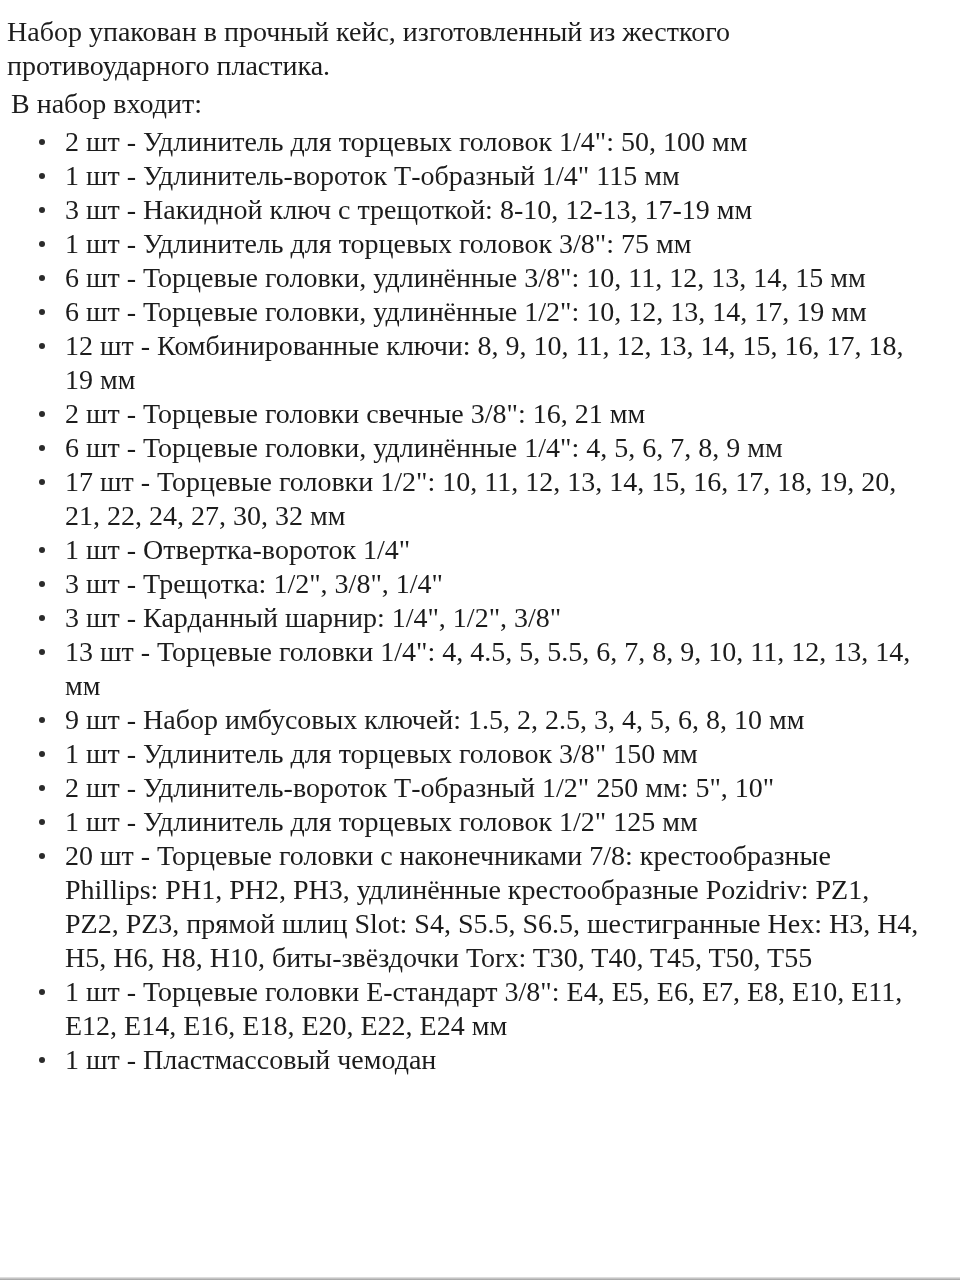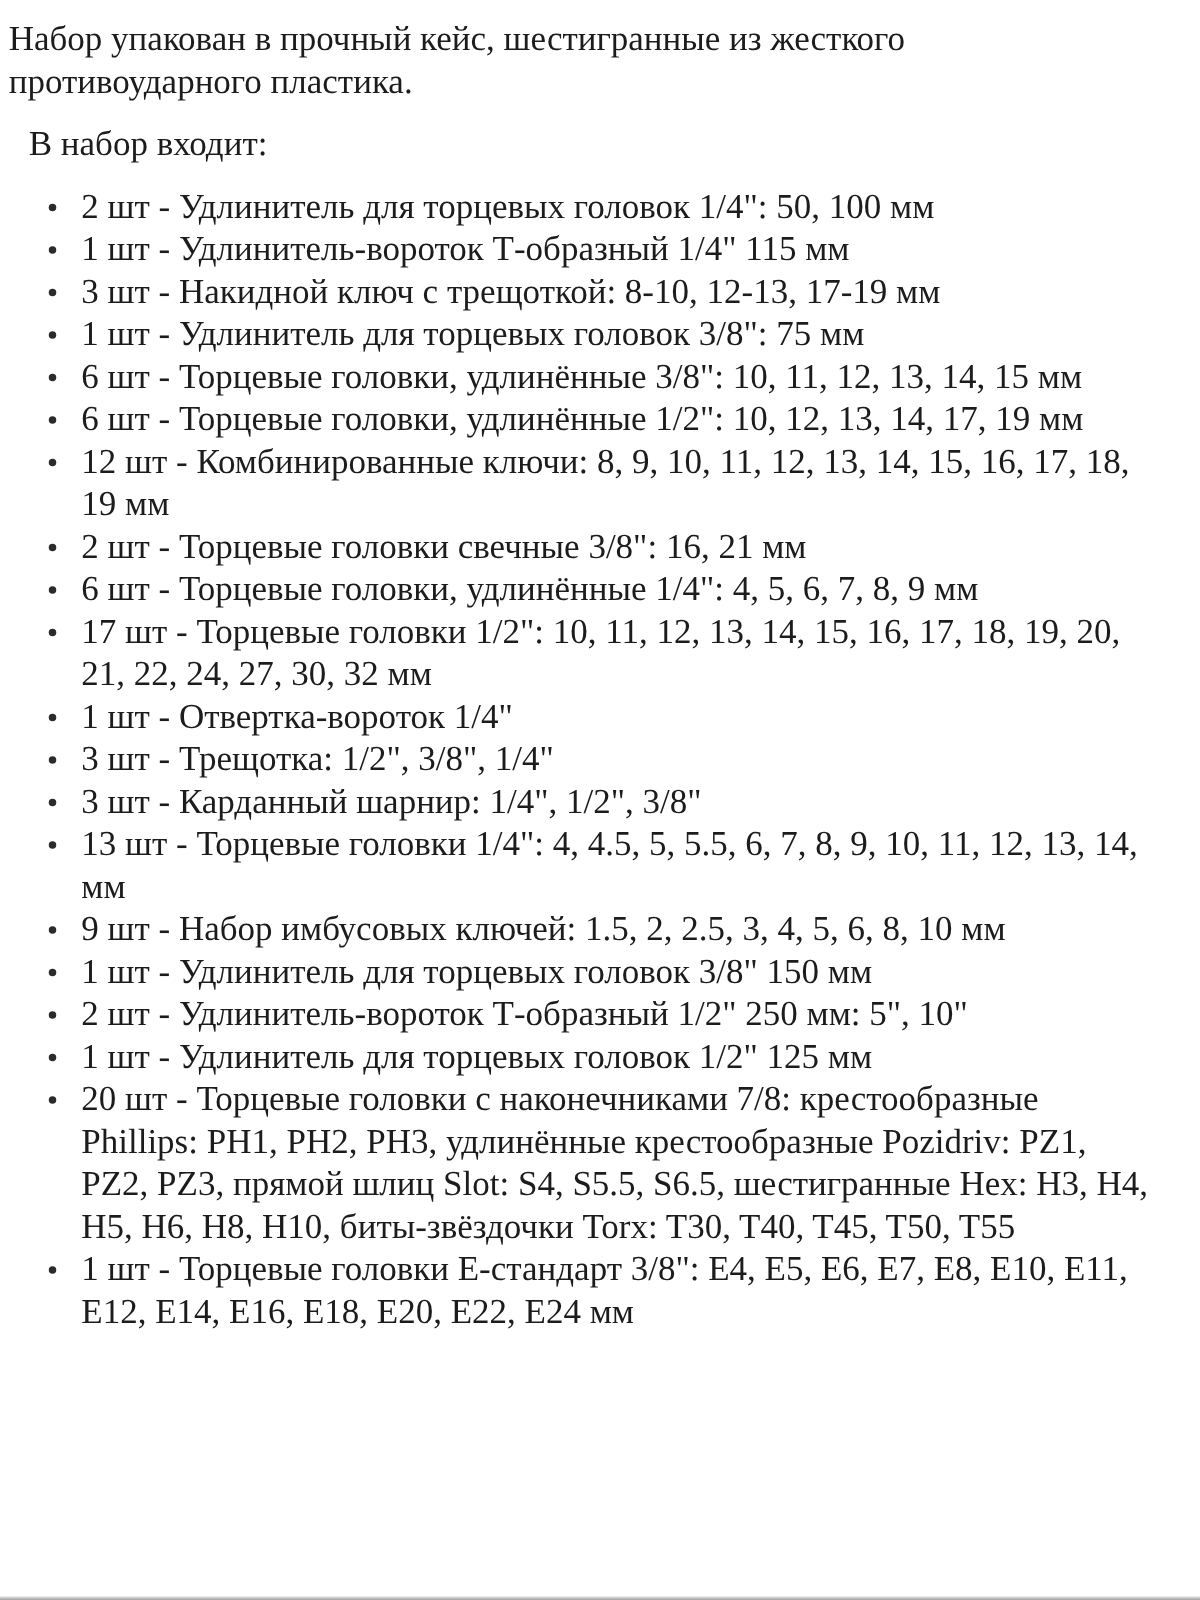--- a/index.html
+++ b/index.html
@@ -17,21 +17,21 @@
     line-height: 34px;
     color: #1c1c1c;
   }
   .page {
     padding: 15px 24px 0 7px;
   }
   .intro p {
     margin: 0;
   }
   .list-heading {
-    margin: 16px;
+    margin: 4px;
   }
   ul.contents {
     margin: 0;
     padding: 0 0 0 58px;
     list-style: none;
   }
   ul.contents li {
     position: relative;
     padding-right: 14px;
   }
@@ -53,21 +53,21 @@
     height: 3px;
     background: linear-gradient(to bottom, #e9e9e9, #9f9f9f);
   }
 </style>
 </head>
 <body>
 
 <div class="page">
 
   <div class="intro">
-    <p>Набор упакован в прочный кейс, шестигранные из жесткого</p>
+    <p>Набор упакован в прочный кейс, изготовленный из жесткого</p>
     <p>противоударного пластика.</p>
   </div>
 
   <p class="list-heading">В набор входит:</p>
 
   <ul class="contents">
     <li>2 шт - Удлинитель для торцевых головок 1/4": 50, 100 мм</li>
     <li>1 шт - Удлинитель-вороток Т-образный 1/4" 115 мм</li>
     <li>3 шт - Накидной ключ с трещоткой: 8-10, 12-13, 17-19 мм</li>
     <li>1 шт - Удлинитель для торцевых головок 3/8": 75 мм</li>
@@ -80,17 +80,18 @@
     <li>1 шт - Отвертка-вороток 1/4"</li>
     <li>3 шт - Трещотка: 1/2", 3/8", 1/4"</li>
     <li>3 шт - Карданный шарнир: 1/4", 1/2", 3/8"</li>
     <li>13 шт - Торцевые головки 1/4": 4, 4.5, 5, 5.5, 6, 7, 8, 9, 10, 11, 12, 13, 14, мм</li>
     <li>9 шт - Набор имбусовых ключей: 1.5, 2, 2.5, 3, 4, 5, 6, 8, 10 мм</li>
     <li>1 шт - Удлинитель для торцевых головок 3/8" 150 мм</li>
     <li>2 шт - Удлинитель-вороток Т-образный 1/2" 250 мм: 5", 10"</li>
     <li>1 шт - Удлинитель для торцевых головок 1/2" 125 мм</li>
     <li>20 шт - Торцевые головки с наконечниками 7/8: крестообразные Phillips: PH1, PH2, PH3, удлинённые крестообразные Pozidriv: PZ1, PZ2, PZ3, прямой шлиц Slot: S4, S5.5, S6.5, шестигранные Hex: H3, H4, H5, H6, H8, H10, биты-звёздочки Torx: T30, T40, T45, T50, T55</li>
     <li>1 шт - Торцевые головки Е-стандарт 3/8": E4, E5, E6, E7, E8, E10, E11, E12, E14, E16, E18, E20, E22, E24 мм</li>
+    <li>1 шт - Пластмассовый чемодан</li>
   </ul>
 
 </div>
 
 <div class="bottom-edge"></div>
 
 </body></html>

